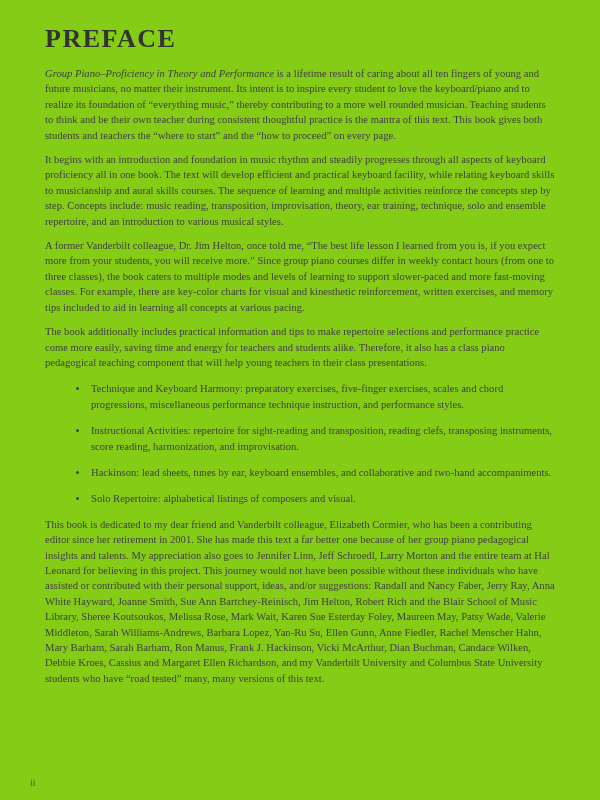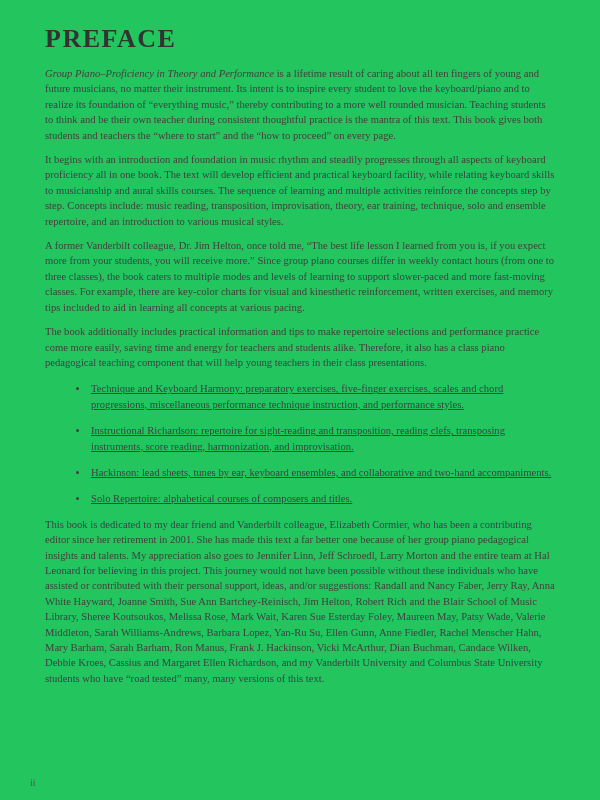--- a/index.html
+++ b/index.html
@@ -5,21 +5,21 @@
   html, body {
     margin: 0;
     padding: 0;
     background: #f4f4f2;
   }
   .page {
     position: relative;
     width: 600px;
     height: 800px;
     margin: 0 auto;
-    background: #22c55e;
+    background: #84cc16;
     box-sizing: border-box;
     padding: 26px 44px 0 45px;
     font-family: "Liberation Serif", serif;
     color: #3e3e3e;
     overflow: hidden;
   }
   .page-title {
     margin: 0 0 14px 0;
     font-family: "Liberation Serif", serif;
     font-size: 26px;
@@ -41,21 +41,20 @@
     margin: 2px 0 9px 0;
     padding: 0 0 0 44px;
     list-style: disc outside;
   }
   .bullet-list li {
     font-size: 10.6px;
     line-height: 15.4px;
     margin: 11px 0 10px 0;
     padding-left: 2px;
     color: #404040;
-    text-decoration: underline;
   }
   .page-number {
     position: absolute;
     left: 30px;
     bottom: 12px;
     font-size: 10px;
     color: #555555;
   }
 </style>
 </head>
@@ -69,22 +68,22 @@
 
   <p class="body-para">It begins with an introduction and foundation in music rhythm and steadily progresses through all aspects of keyboard proficiency all in one book. The text will develop efficient and practical keyboard facility, while relating keyboard skills to musicianship and aural skills courses. The sequence of learning and multiple activities reinforce the concepts step by step. Concepts include: music reading, transposition, improvisation, theory, ear training, technique, solo and ensemble repertoire, and an introduction to various musical styles.</p>
 
   <p class="body-para">A former Vanderbilt colleague, Dr. Jim Helton, once told me, “The best life lesson I learned from you is, if you expect more from your students, you will receive more.” Since group piano courses differ in weekly contact hours (from one to three classes), the book caters to multiple modes and levels of learning to support slower-paced and more fast-moving classes. For example, there are key-color charts for visual and kinesthetic reinforcement, written exercises, and memory tips included to aid in learning all concepts at various pacing.</p>
 
   <p class="body-para">The book additionally includes practical information and tips to make repertoire selections and performance practice come more easily, saving time and energy for teachers and students alike. Therefore, it also has a class piano pedagogical teaching component that will help young teachers in their class presentations.</p>
 
 
   <ul class="bullet-list">
     <li><span>Technique and Keyboard Harmony: preparatory exercises, five-finger exercises, scales and chord progressions, miscellaneous performance technique instruction, and performance styles.</span></li>
-    <li><span>Instructional Richardson: repertoire for sight-reading and transposition, reading clefs, transposing instruments, score reading, harmonization, and improvisation.</span></li>
+    <li><span>Instructional Activities: repertoire for sight-reading and transposition, reading clefs, transposing instruments, score reading, harmonization, and improvisation.</span></li>
     <li><span>Hackinson: lead sheets, tunes by ear, keyboard ensembles, and collaborative and two-hand accompaniments.</span></li>
-    <li><span>Solo Repertoire: alphabetical courses of composers and titles.</span></li>
+    <li><span>Solo Repertoire: alphabetical listings of composers and visual.</span></li>
   </ul>
 
   <p class="body-para">This book is dedicated to my dear friend and Vanderbilt colleague, Elizabeth Cormier, who has been a contributing editor since her retirement in 2001. She has made this text a far better one because of her group piano pedagogical insights and talents. My appreciation also goes to Jennifer Linn, Jeff Schroedl, Larry Morton and the entire team at Hal Leonard for believing in this project. This journey would not have been possible without these individuals who have assisted or contributed with their personal support, ideas, and/or suggestions: Randall and Nancy Faber, Jerry Ray, Anna White Hayward, Joanne Smith, Sue Ann Bartchey-Reinisch, Jim Helton, Robert Rich and the Blair School of Music Library, Sheree Koutsoukos, Melissa Rose, Mark Wait, Karen Sue Esterday Foley, Maureen May, Patsy Wade, Valerie Middleton, Sarah Williams-Andrews, Barbara Lopez, Yan-Ru Su, Ellen Gunn, Anne Fiedler, Rachel Menscher Hahn, Mary Barham, Sarah Barham, Ron Manus, Frank J. Hackinson, Vicki McArthur, Dian Buchman, Candace Wilken, Debbie Kroes, Cassius and Margaret Ellen Richardson, and my Vanderbilt University and Columbus State University students who have “road tested” many, many versions of this text.</p>
 
   <div class="page-number">ii</div>
 
 </div>
 
 </body></html>

